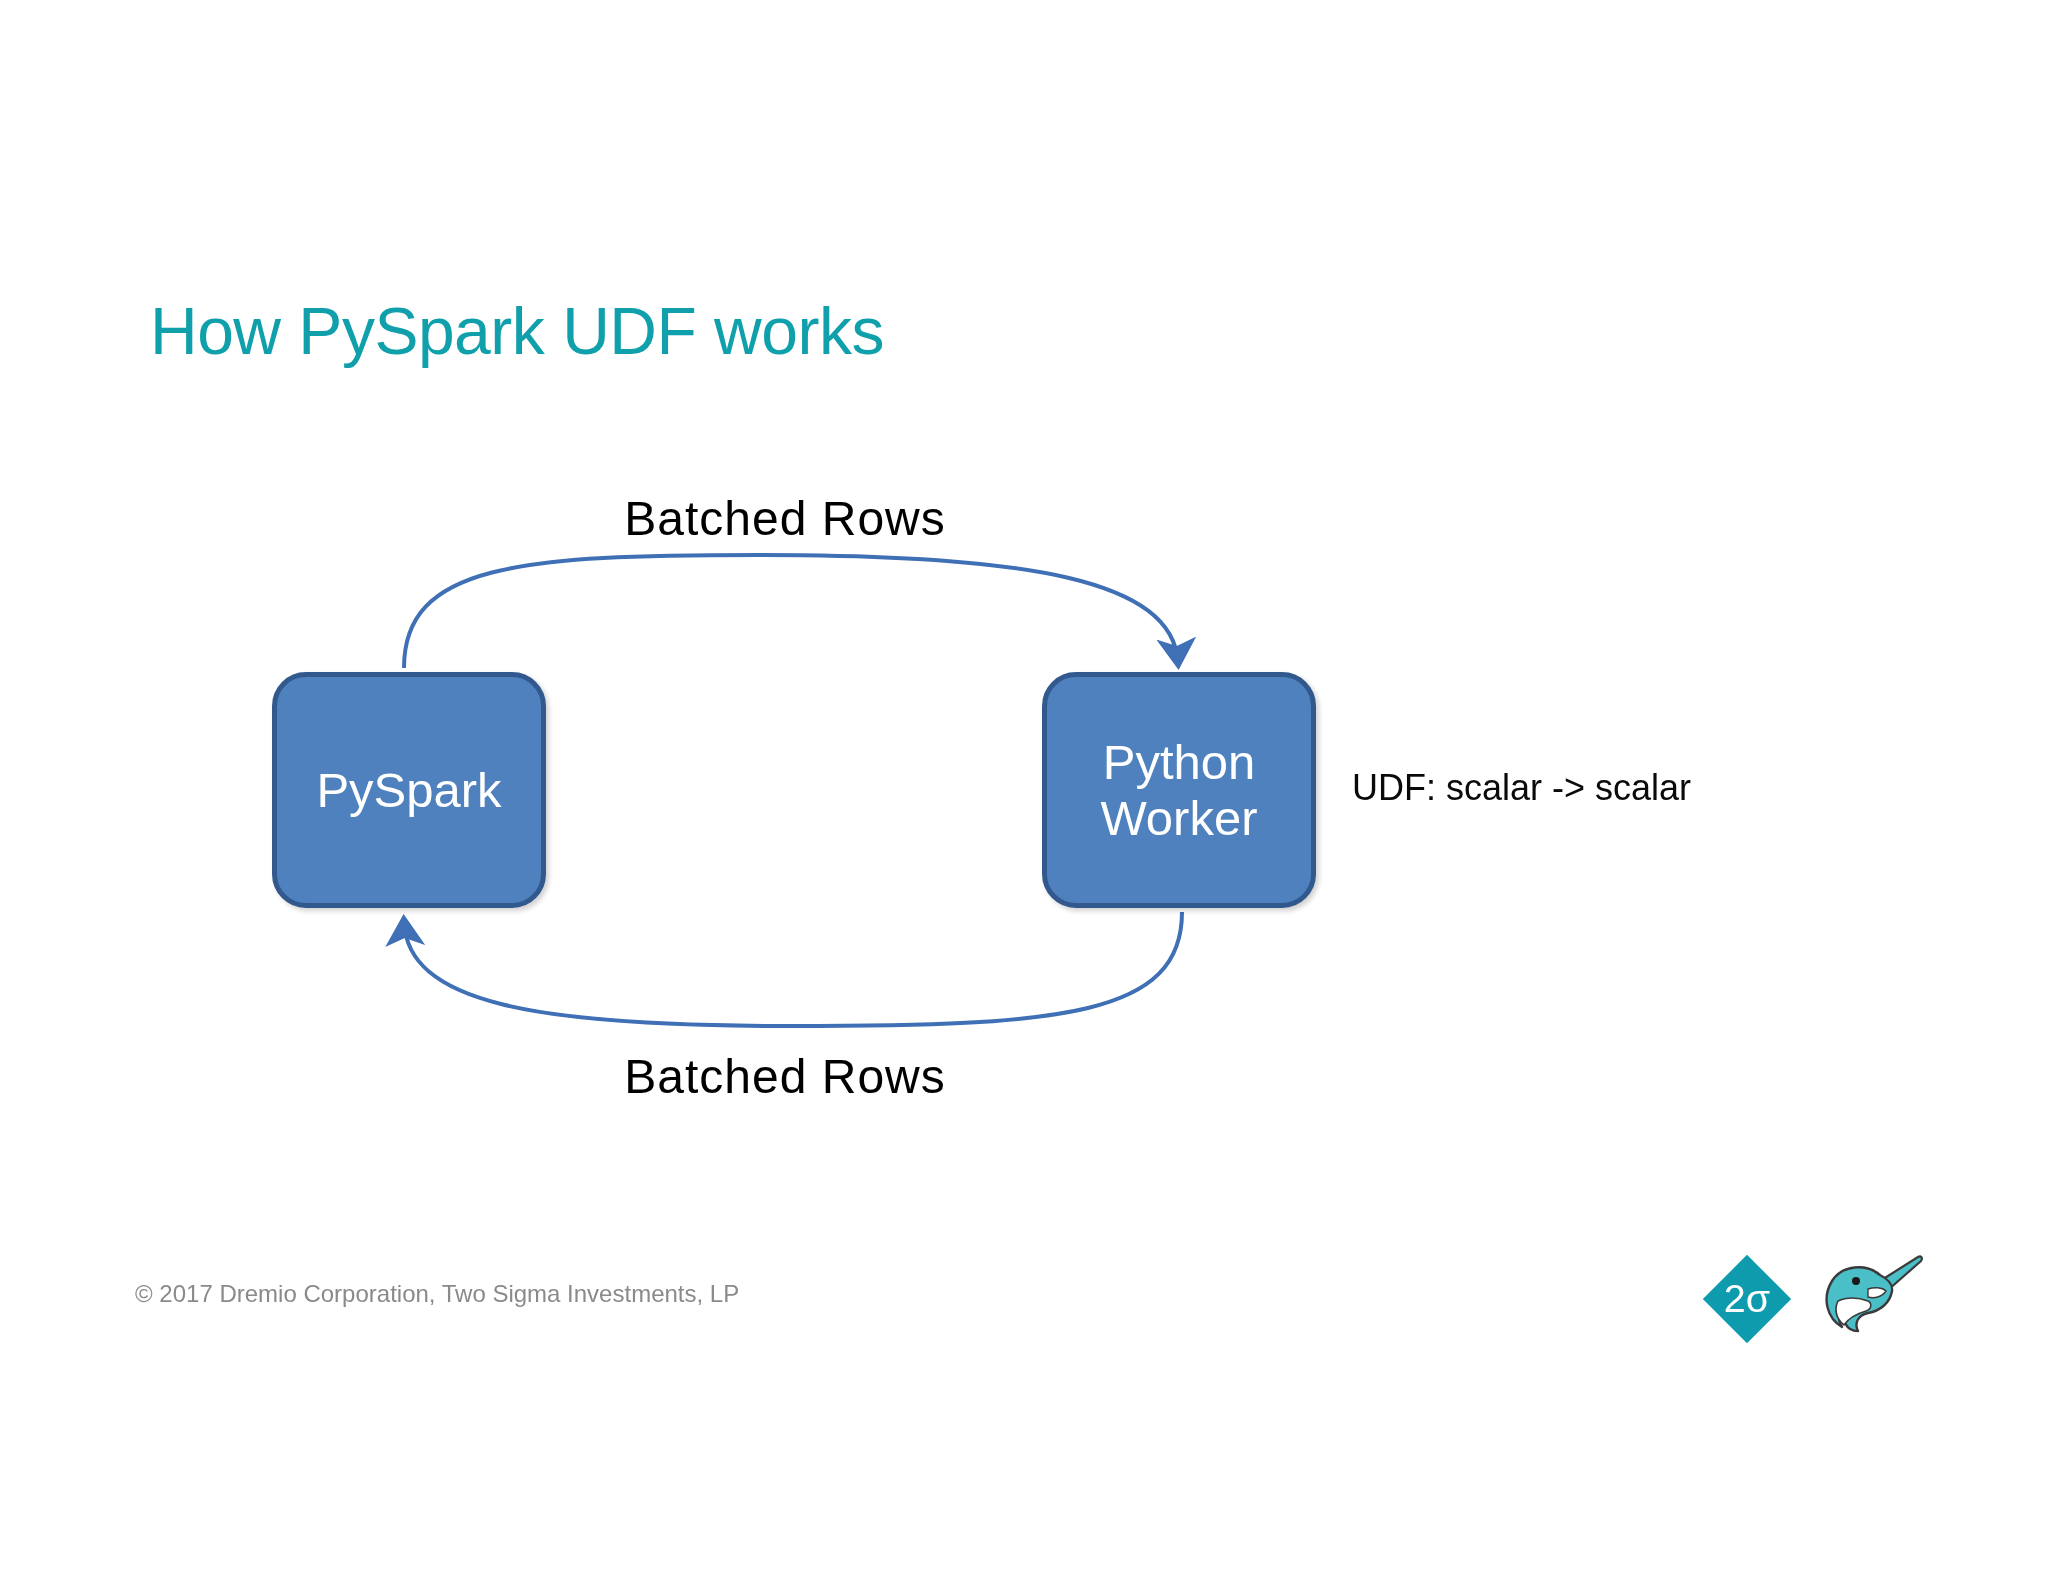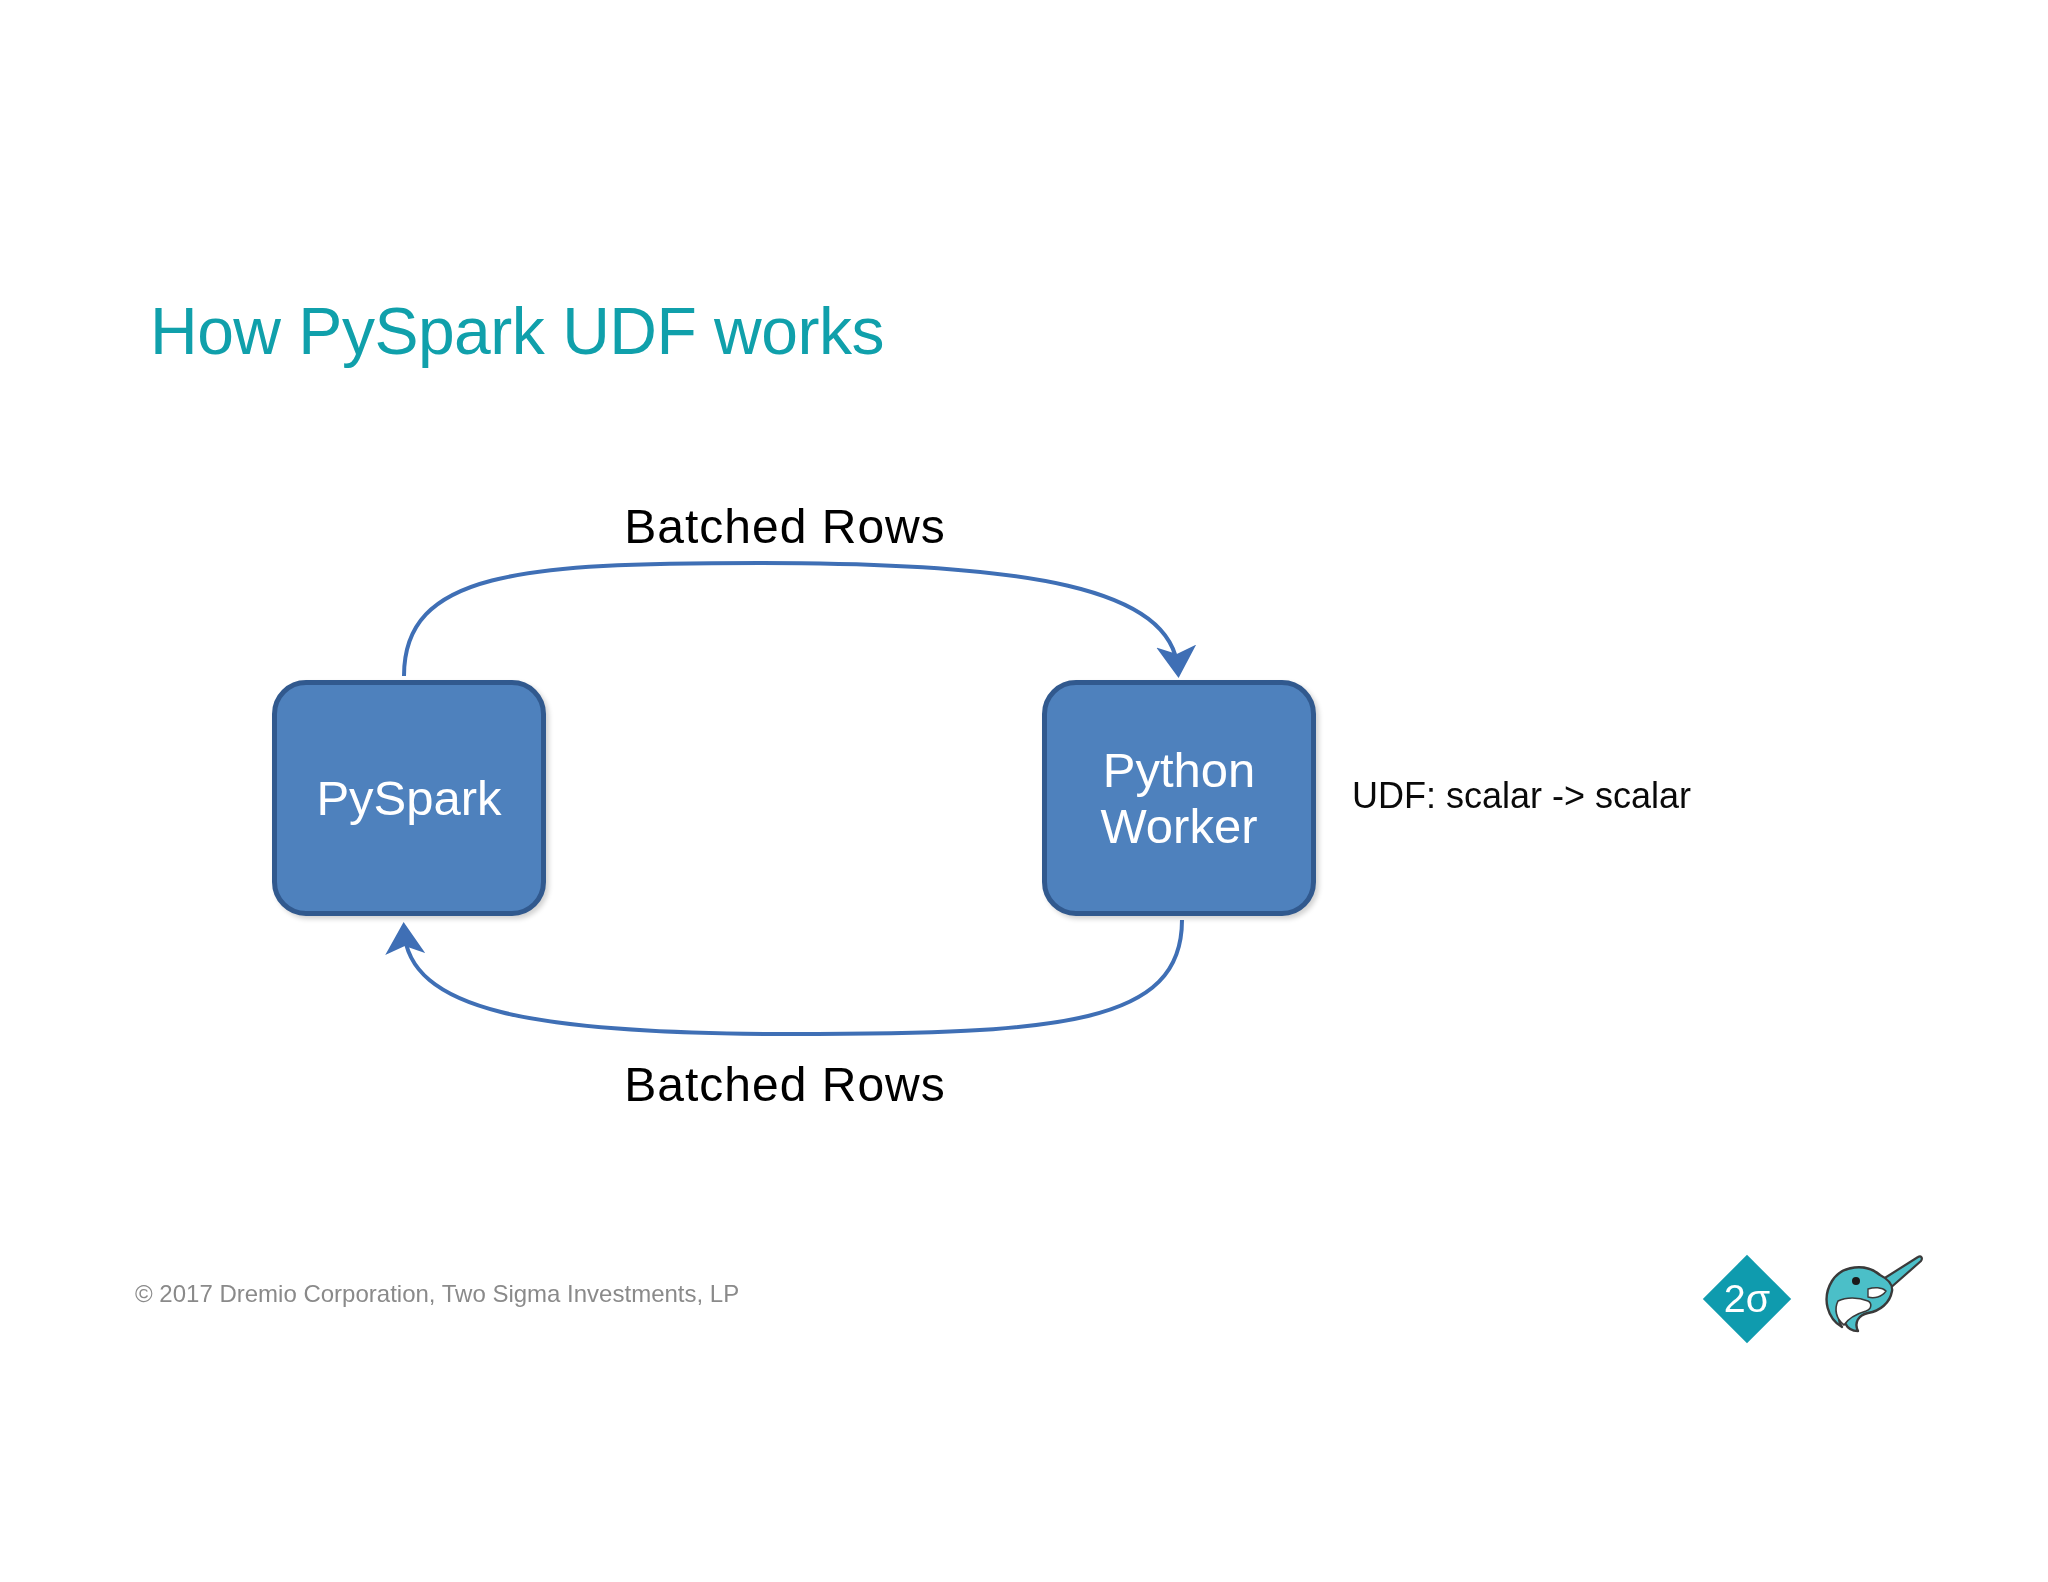--- a/index.html
+++ b/index.html
@@ -30,21 +30,21 @@
     letter-spacing: -0.5px;
     color: #10A0AB;
     white-space: nowrap;
     line-height: 1.05;
   }
 
   
   #diagram {
     position: absolute;
     left: 0;
-    top: 12px;
+    top: 4px;
     width: 2048px;
     height: 1550px;
   }
   #diagram-svg {
     position: absolute;
     left: 0;
     top: 0;
     width: 2048px;
     height: 1582px;
     pointer-events: none;

